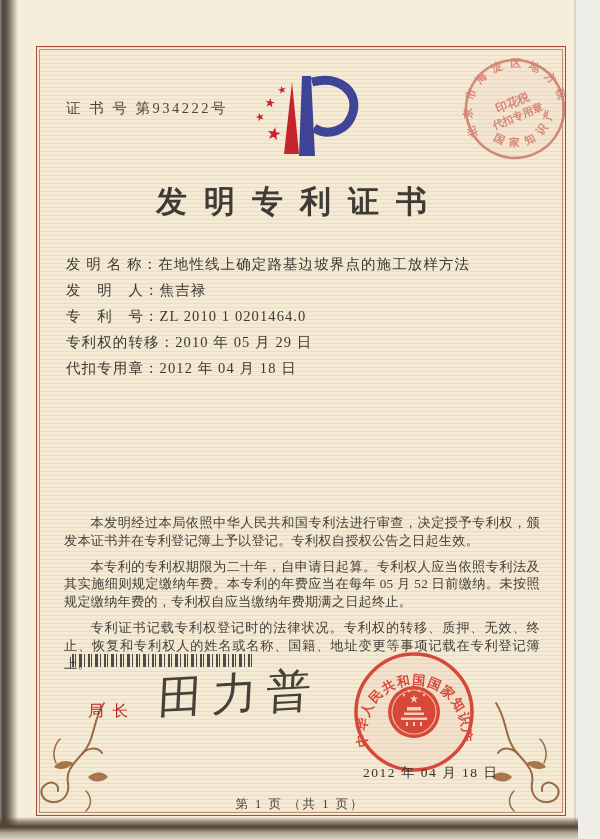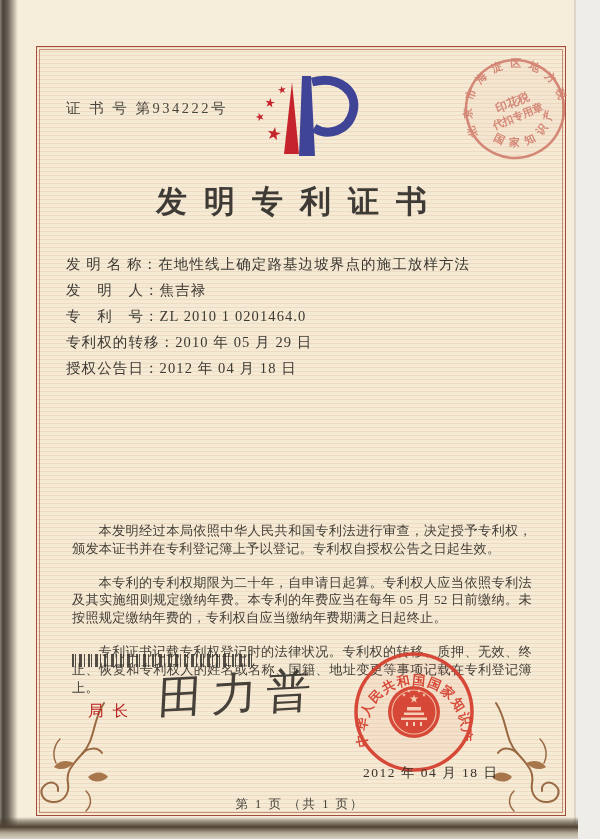--- a/index.html
+++ b/index.html
@@ -21,21 +21,21 @@
   .frame::after{content:"";position:absolute;inset:2px;border:1px solid #c68c74;pointer-events:none;}
   .cert-no{position:absolute;left:66px;top:99px;font-size:14.5px;letter-spacing:2.5px;color:#4a463f;z-index:3;}
   .logo{position:absolute;left:248px;top:70px;width:128px;height:108px;z-index:3;}
   .title{position:absolute;left:0;right:0;top:181px;text-align:center;font-size:31px;font-weight:bold;
          letter-spacing:17px;padding-left:0;color:#3e3b36;z-index:3;}
   .fields{position:absolute;left:66px;top:255px;width:480px;display:flex;flex-direction:column;
           gap:4px;font-size:14.5px;color:#3c3933;letter-spacing:1.1px;z-index:3;}
   .field-row{white-space:nowrap;height:22px;}
   .body-text{position:absolute;left:56px;top:506px;width:492px;font-size:13.2px;line-height:17.8px;
              color:#443f38;text-align:justify;z-index:3;}
-  .body-text p{margin:16px;text-indent:2em;letter-spacing:.2px;}
+  .body-text p{margin:8px;text-indent:2em;letter-spacing:.2px;}
   .barcode{position:absolute;left:72px;top:654px;width:182px;height:13px;opacity:.85;z-index:3;
     background:repeating-linear-gradient(90deg,#35332f 0 2px,transparent 2px 3px,#35332f 3px 4px,
       transparent 4px 7px,#35332f 7px 10px,transparent 10px 12px,#35332f 12px 13px,transparent 13px 16px);}
   .director{position:absolute;left:88px;top:701px;font-size:15.5px;letter-spacing:9px;color:#b91c1c;z-index:3;}
   .signature{position:absolute;left:158px;top:664px;font-size:45px;color:#2e2a25;letter-spacing:9px;
              transform:rotate(-3deg) skewX(-6deg);opacity:.88;z-index:3;white-space:nowrap;}
   .seal{position:absolute;left:352px;top:650px;width:124px;height:124px;z-index:4;opacity:.95;}
   .seal-date{position:absolute;left:363px;top:764px;font-size:13.5px;letter-spacing:1.5px;color:#38332c;z-index:5;}
   .tax-stamp{position:absolute;left:462px;top:56px;width:106px;height:106px;transform:rotate(-22deg);
              opacity:.85;z-index:4;}
@@ -99,21 +99,21 @@
     <div class="field-row">
       <span>发　明　人：</span><span>焦吉禄</span>
     </div>
     <div class="field-row">
       <span>专　利　号：</span><span>ZL 2010 1 0201464.0</span>
     </div>
     <div class="field-row">
       <span>专利权的转移：</span><span>2010 年 05 月 29 日</span>
     </div>
     <div class="field-row">
-      <span>授权公告日：</span><span>2012 年 04 月 18 日</span>
+      <span>代扣专用章：</span><span>2012 年 04 月 18 日</span>
     </div>
   </div>
 
   <div class="body-text">
     <p>本发明经过本局依照中华人民共和国专利法进行审查，决定授予专利权，颁发本证书并在专利登记簿上予以登记。专利权自授权公告之日起生效。</p>
     <p>本专利的专利权期限为二十年，自申请日起算。专利权人应当依照专利法及其实施细则规定缴纳年费。本专利的年费应当在每年 05 月 52 日前缴纳。未按照规定缴纳年费的，专利权自应当缴纳年费期满之日起终止。</p>
     <p>专利证书记载专利权登记时的法律状况。专利权的转移、质押、无效、终止、恢复和专利权人的姓名或名称、国籍、地址变更等事项记载在专利登记簿上。</p>
   </div>
 
   <div class="barcode"></div>

